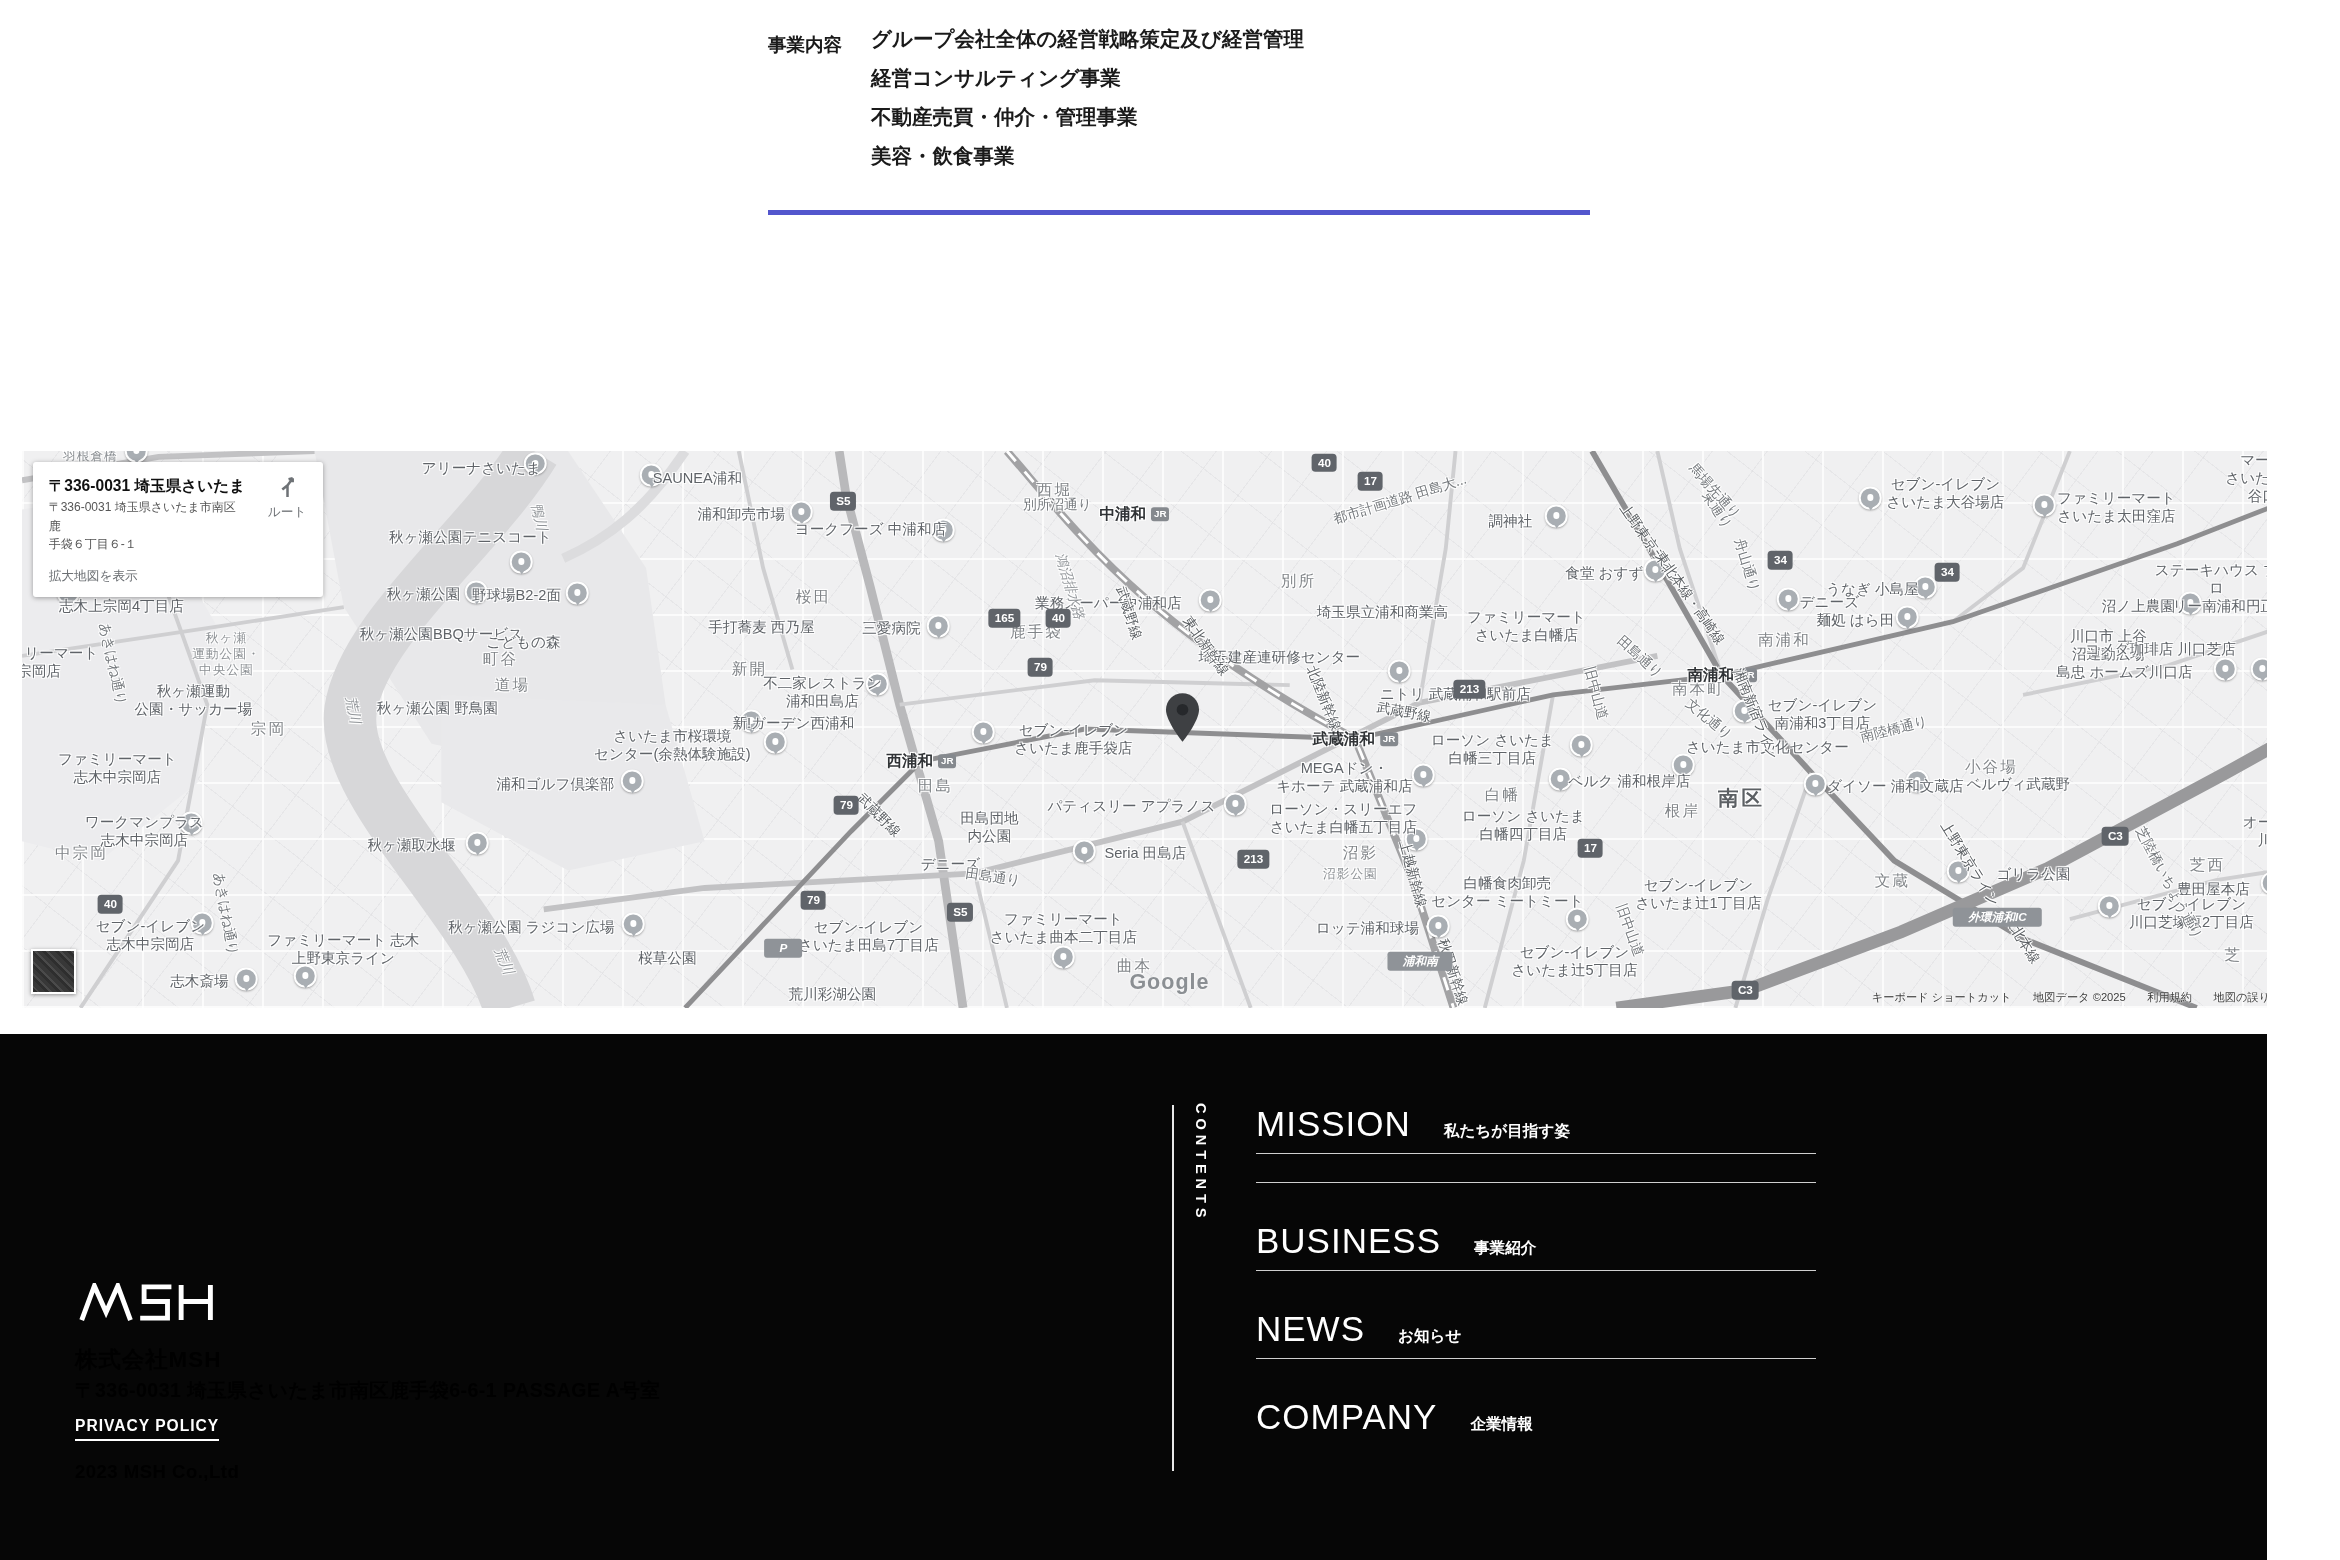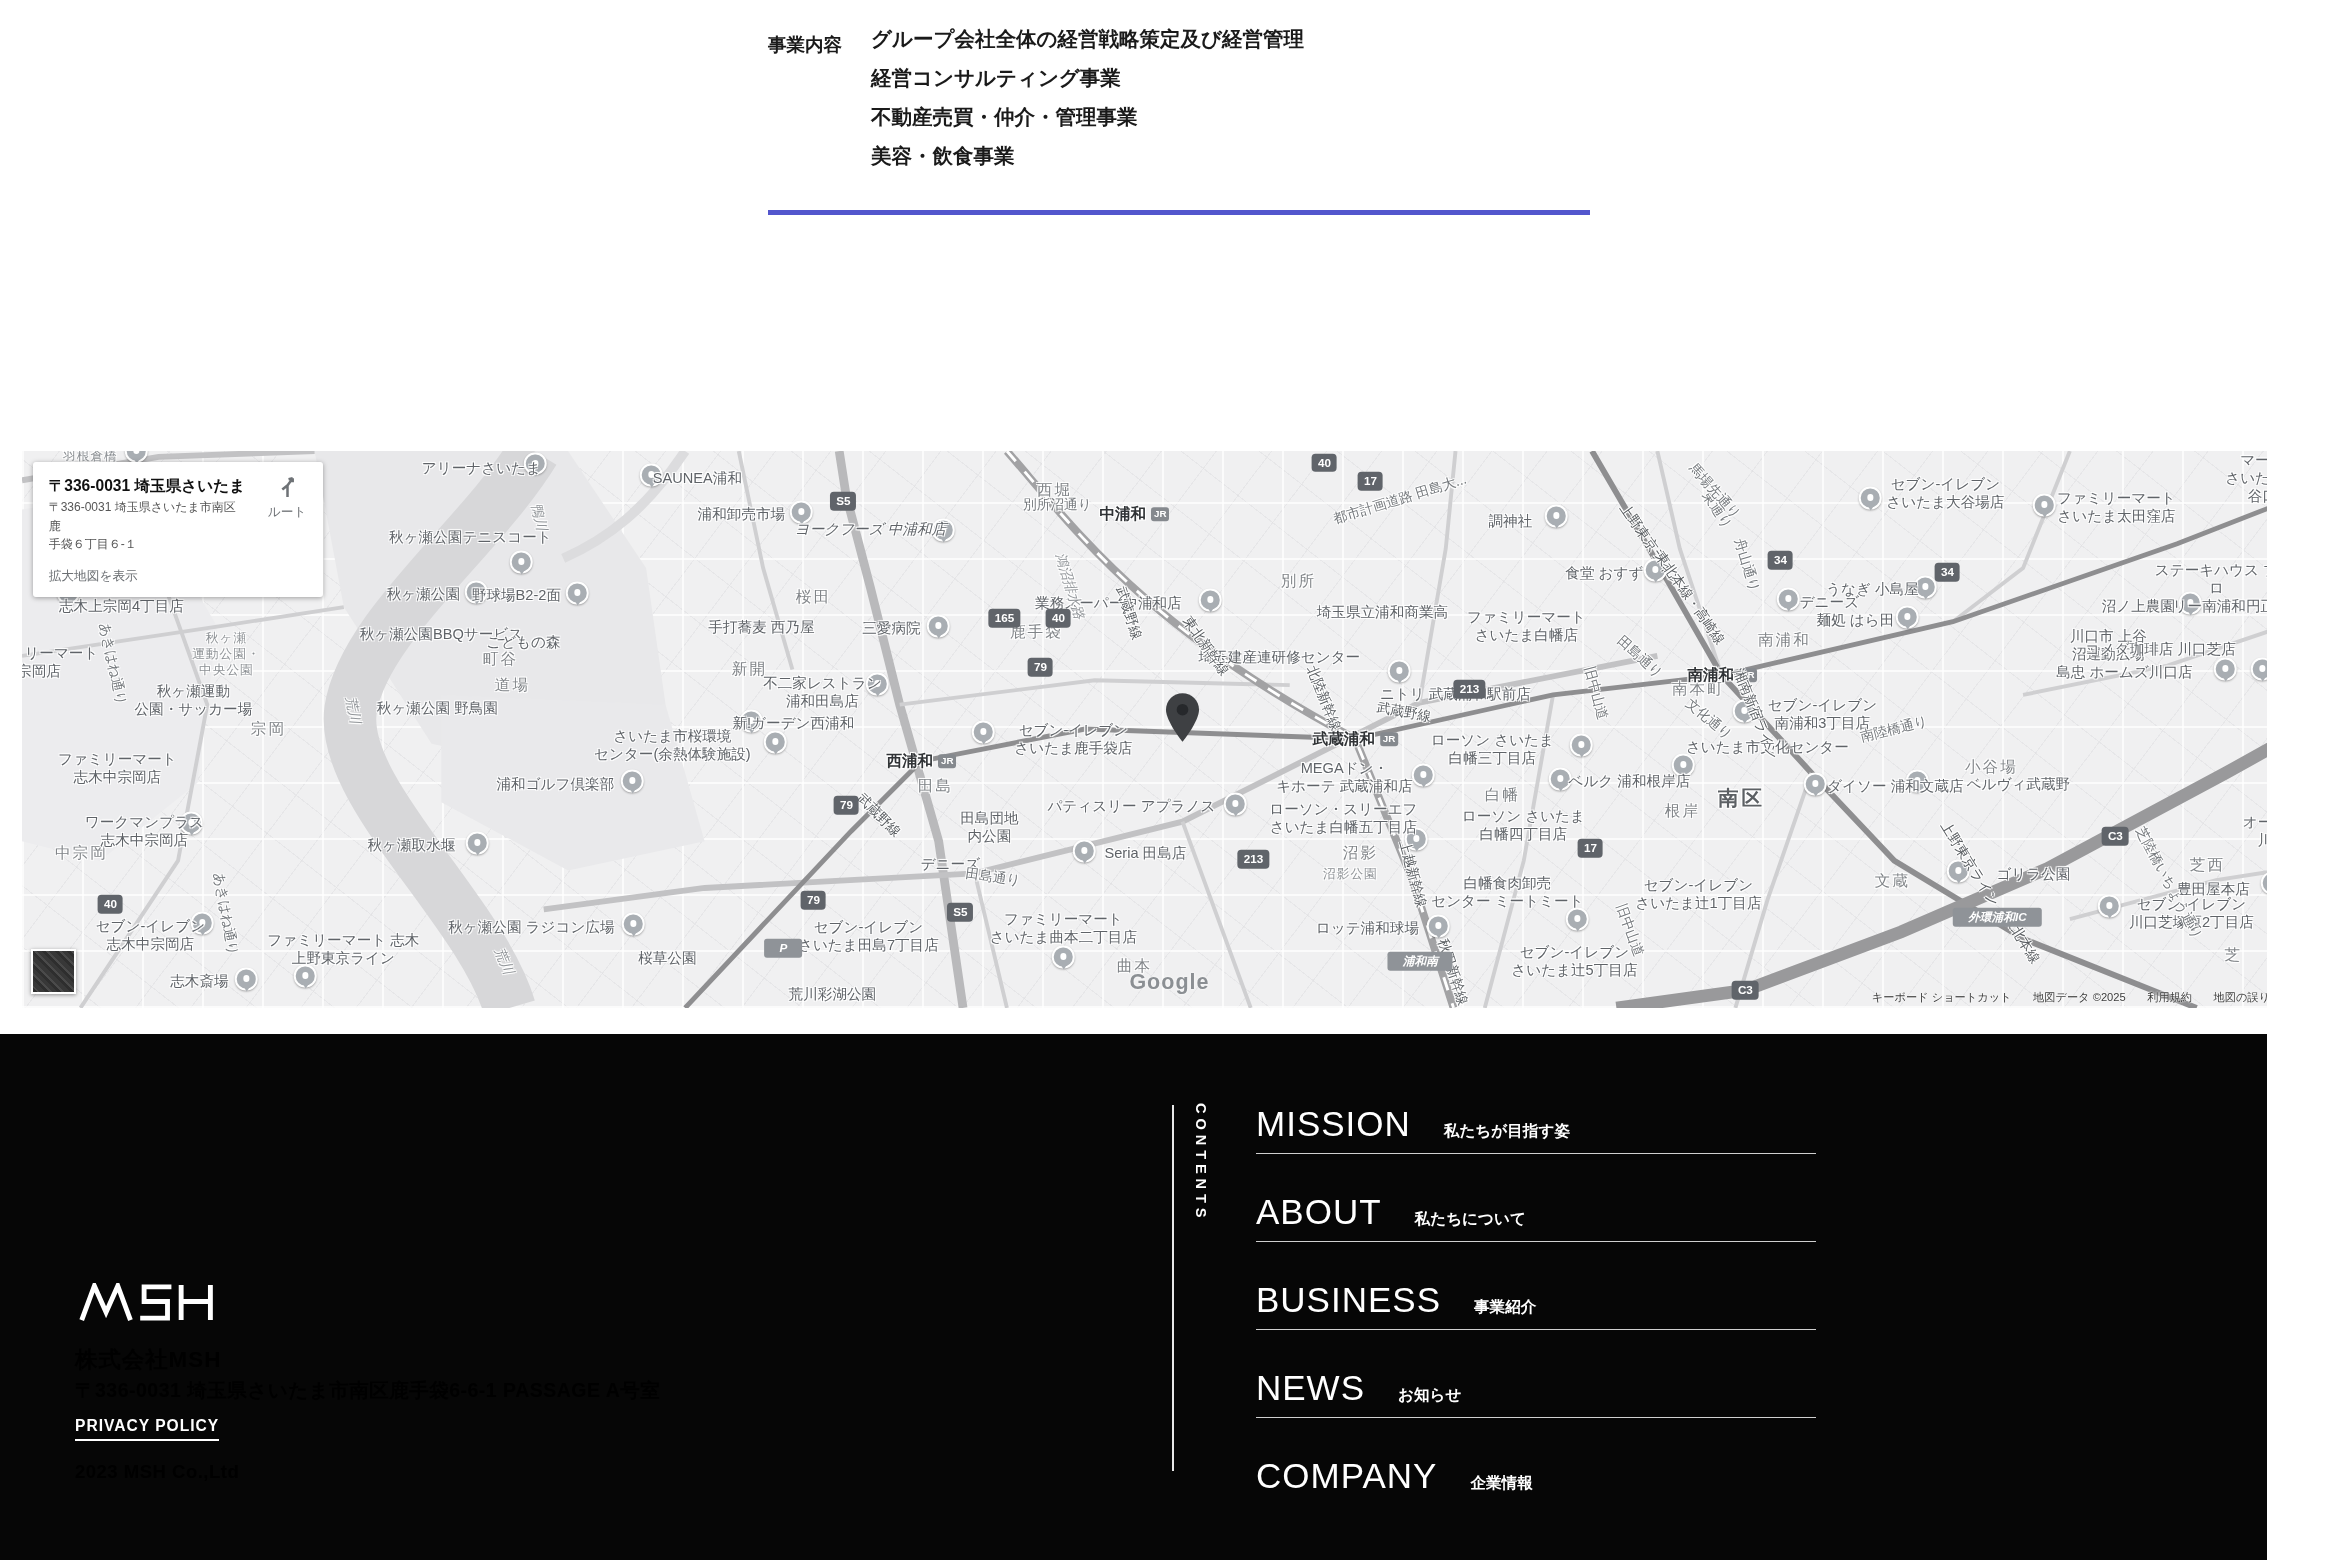--- a/index.html
+++ b/index.html
@@ -168,21 +168,21 @@
         <div class="pin" style="left: 2087px; top: 457px;"></div>
         <div class="pin" style="left: 1188px; top: 151px;"></div>
         <div class="pin" style="left: 916px; top: 177px;"></div>
         <div class="pin" style="left: 921px; top: 81px;"></div>
       </div>
     <div id="mapLabels">
         <div class="ml small" style="left: 68px; top: 5.9px; transform: translate(-50%, -50%);">羽根倉橋</div>
         <div class="ml poi" style="left: 459px; top: 16.6px; transform: translate(-50%, -50%);">アリーナさいたま</div>
         <div class="ml poi" style="left: 675px; top: 27px; transform: translate(-50%, -50%);">SAUNEA浦和</div>
         <div class="ml poi" style="left: 719px; top: 63px; transform: translate(-50%, -50%);">浦和卸売市場</div>
-        <div class="ml poi" style="left: 848px; top: 78px; transform: translate(-50%, -50%); font-style: italic;">ヨークフーズ 中浦和店</div>
+        <div class="ml poi" style="left: 848px; top: 78px; transform: translate(-50%, -50%);">ヨークフーズ 中浦和店</div>
         <div class="ml poi" style="left: 448px; top: 86px; transform: translate(-50%, -50%);">秋ヶ瀬公園テニスコート</div>
         <div class="ml poi" style="left: 401px; top: 143px; transform: translate(-50%, -50%);">秋ヶ瀬公園</div>
         <div class="ml poi" style="left: 494px; top: 144px; transform: translate(-50%, -50%);">野球場B2-2面</div>
         <div class="ml poi" style="left: 419px; top: 183px; transform: translate(-50%, -50%);">秋ヶ瀬公園BBQサービス</div>
         <div class="ml poi" style="left: 501px; top: 191px; transform: translate(-50%, -50%);">こどもの森</div>
         <div class="ml small" style="left: 140px; top: 123px; transform: translate(-50%, -50%);">総合グラウンド</div>
         <div class="ml poi" style="left: 99px; top: 146px; transform: translate(-50%, -50%);">セブン-イレブン
 志木上宗岡4丁目店</div>
         <div class="ml small" style="left: 204px; top: 204px; transform: translate(-50%, -50%);">秋ヶ瀬
 運動公園・
@@ -403,24 +403,20 @@
   <a class="privacy">PRIVACY POLICY</a>
   <div class="copyright">2023 MSH Co.,Ltd</div>
   <div class="vline"></div>
   <div class="contents-label">CONTENTS</div>
   <nav class="nav" id="footerNav">
       <div class="nav-item">
         <span class="nav-en">MISSION</span>
         <span class="nav-jp">私たちが目指す姿</span>
       </div>
       <div class="nav-sep"></div>
-      <div class="nav-item">
-        <span class="nav-en">ABOUT</span>
-        <span class="nav-jp">私たちについて</span>
-      </div>
       <div class="nav-sep"></div>
       <div class="nav-item">
         <span class="nav-en">BUSINESS</span>
         <span class="nav-jp">事業紹介</span>
       </div>
       <div class="nav-sep"></div>
       <div class="nav-item">
         <span class="nav-en">NEWS</span>
         <span class="nav-jp">お知らせ</span>
       </div>

